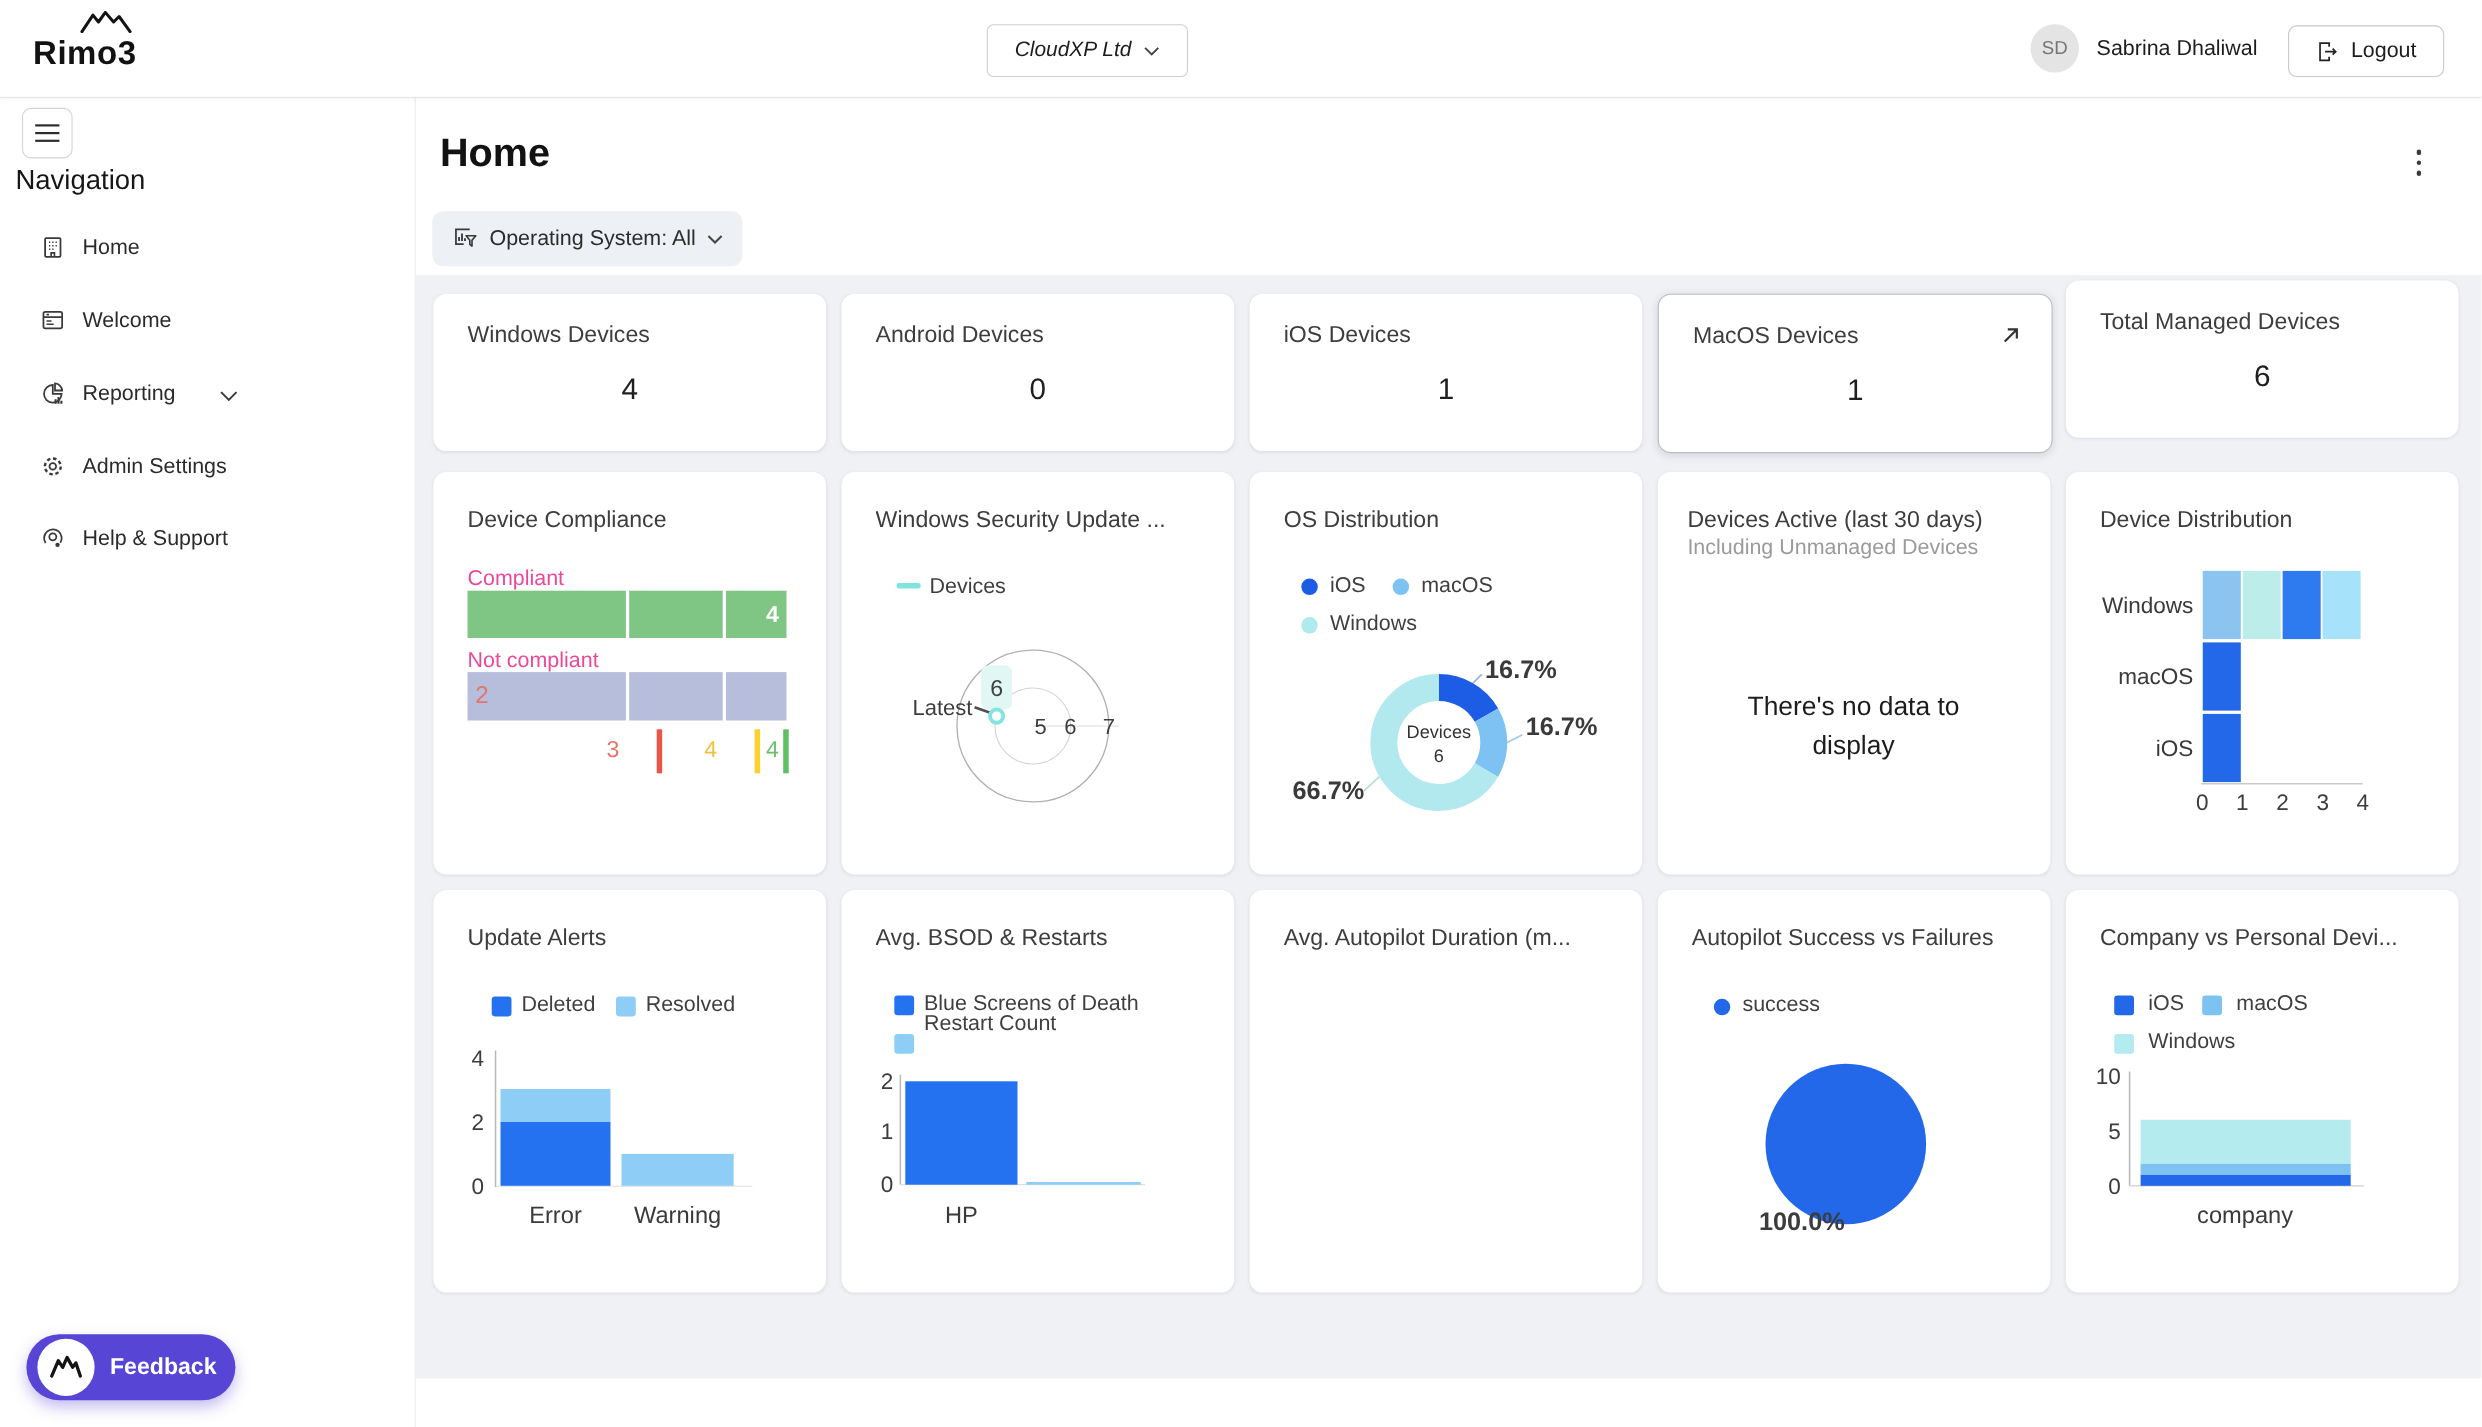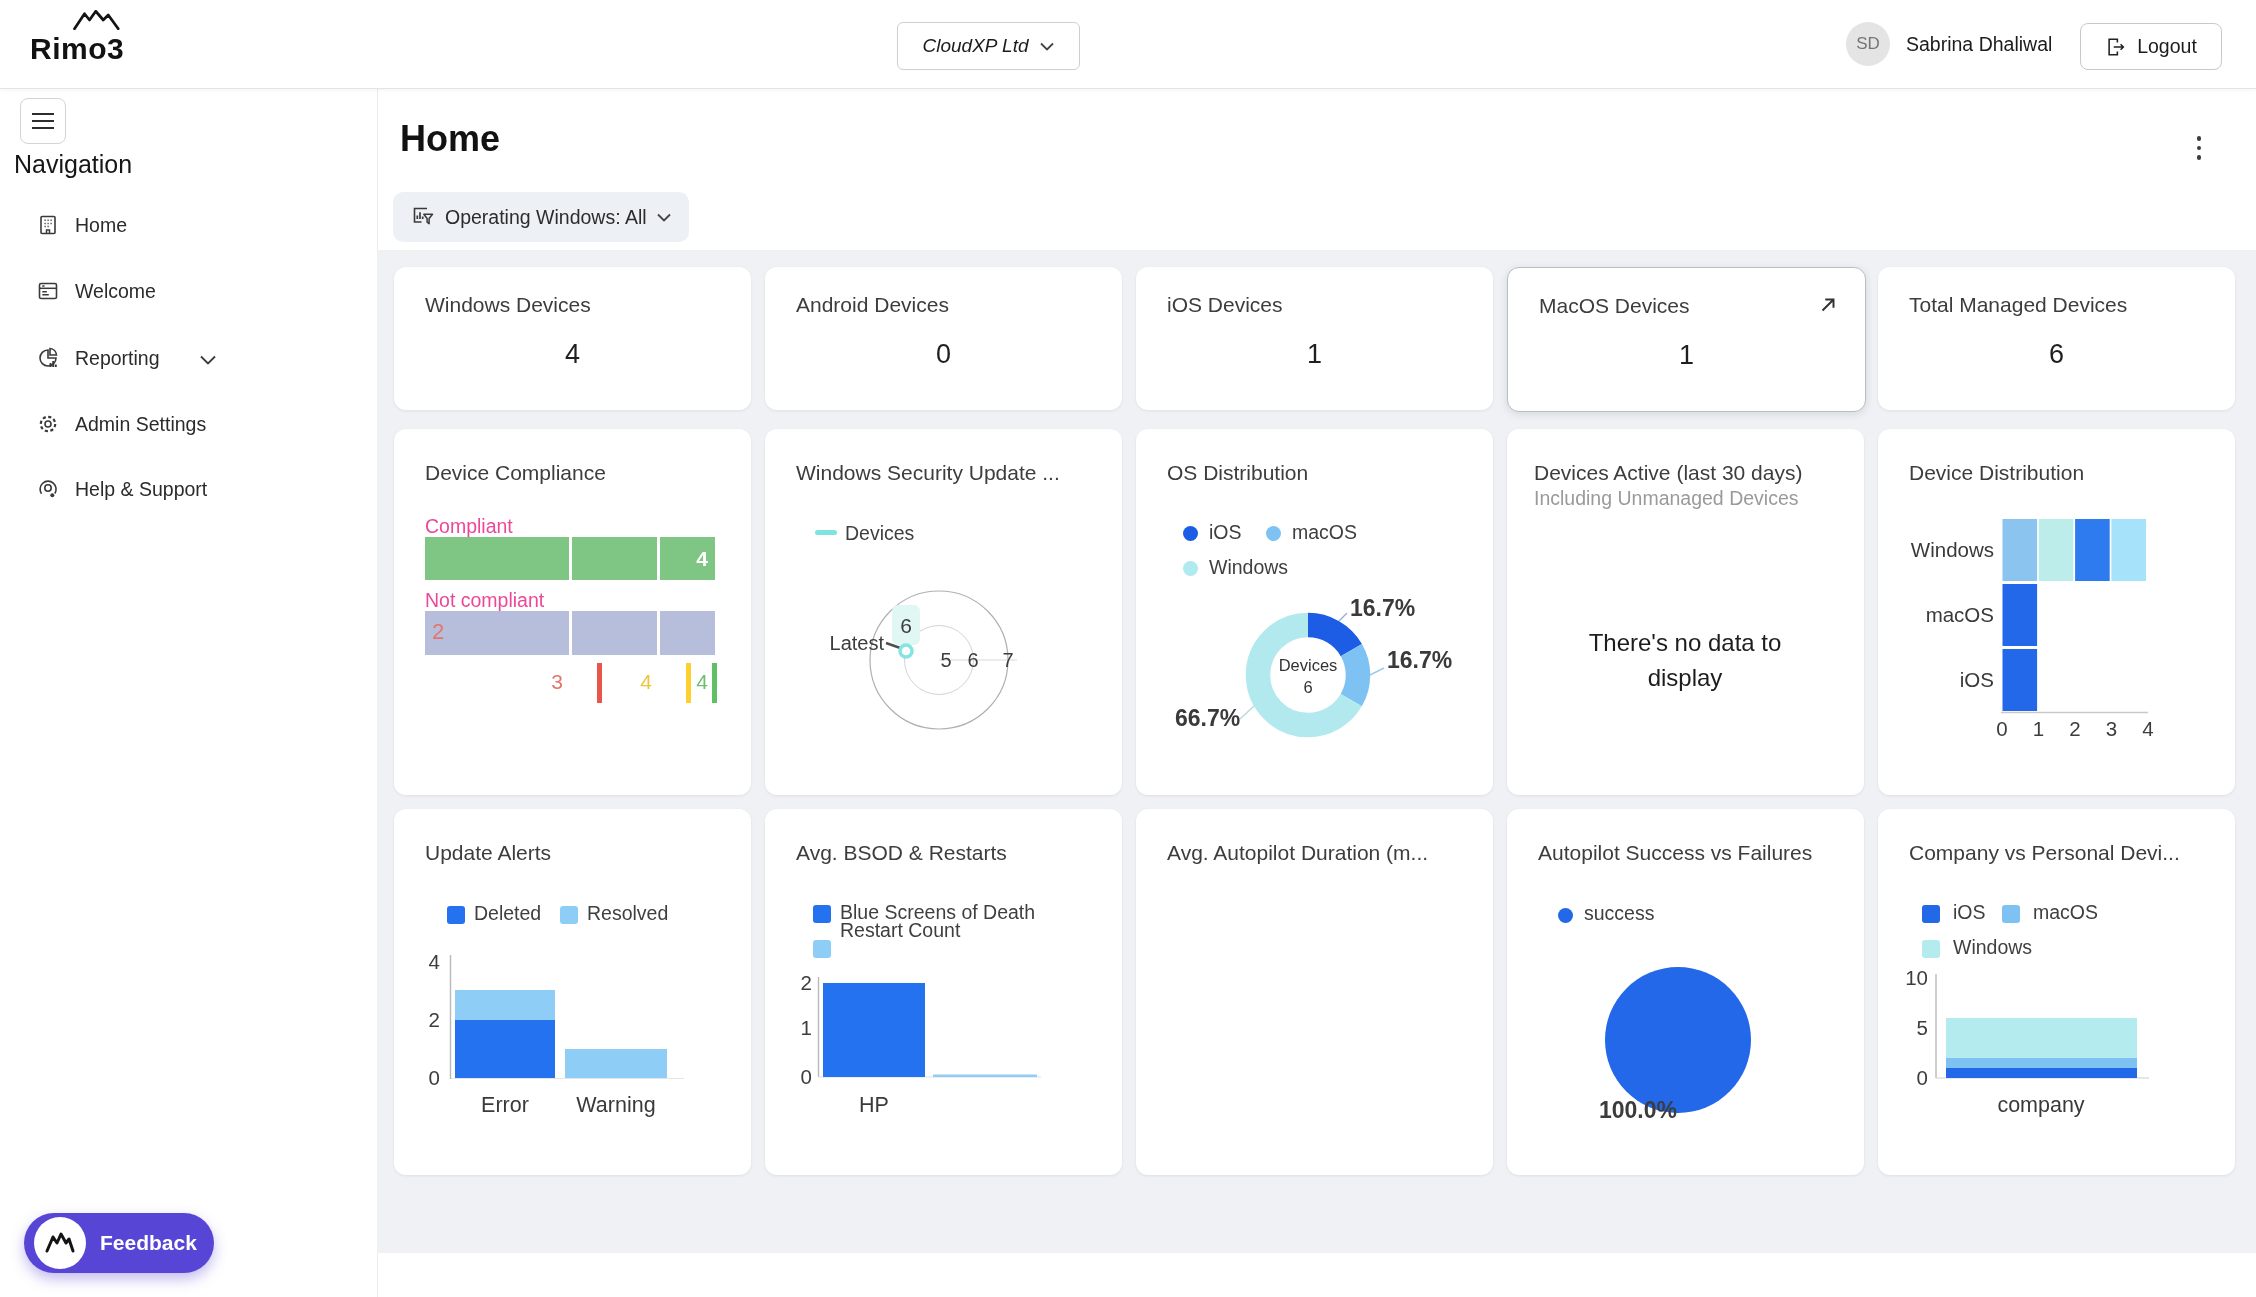--- a/index.html
+++ b/index.html
@@ -182,21 +182,21 @@
       <i></i>
       <i></i>
   </button>
 
   <div class="filter-chip">
     <svg width="24" height="24" viewBox="0 0 24 24">
       <path d="M16 3.5H3.5v13.5h7" fill="none" stroke="#3a3a3a" stroke-width="1.6"></path>
       <path d="M6.3 14v-3.6M9 14V7.3M11.7 14v-2.4" stroke="#3a3a3a" stroke-width="1.7"></path>
       <path d="M12.8 9.3h8.7l-3.4 4.2v5.2l-2-1.6v-3.6z" fill="none" stroke="#3a3a3a" stroke-width="1.5" stroke-linejoin="round"></path>
     </svg>
-    <span>Operating Windows: All</span>
+    <span>Operating System: All</span>
     <svg width="14" height="9" viewBox="0 0 14 9">
       <polyline points="1,1.5 7,7.5 13,1.5" fill="none" stroke="#444" stroke-width="1.8"></polyline>
     </svg>
   </div>
 
   <div class="content-bg"></div>
 
   <div class="card r1" style="left:394px;top:267px">
     <div class="card-title">Windows Devices</div>
     <div class="stat-value">4</div>
@@ -209,21 +209,21 @@
     <div class="card-title">iOS Devices</div>
     <div class="stat-value">1</div>
   </div>
   <div class="card r1 hl" style="left:1507px;top:267px">
     <div class="card-title">MacOS Devices</div>
     <svg class="corner-arrow" viewBox="0 0 20 20">
       <path d="M5 15L15 5M7.5 5H15v7.5" fill="none" stroke="#333" stroke-width="1.8"></path>
     </svg>
     <div class="stat-value">1</div>
   </div>
-  <div class="card r1" style="left:1878px;top:267px">
+  <div class="card r1" style="left:1878px;top:255px">
     <div class="card-title">Total Managed Devices</div>
     <div class="stat-value">6</div>
   </div>
 
   <div class="card r23" style="left:394px;top:429px">
     <div class="card-title">Device Compliance</div>
     <div class="comp-label" style="top:86px">Compliant</div>
     <div class="comp-bar green">
       <div class="seg" style="width:144px"></div>
       <div class="seg" style="width:85px"></div>

